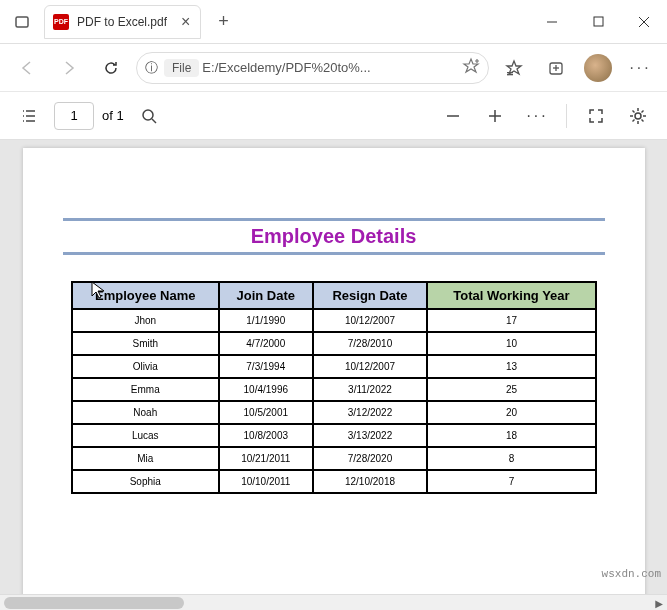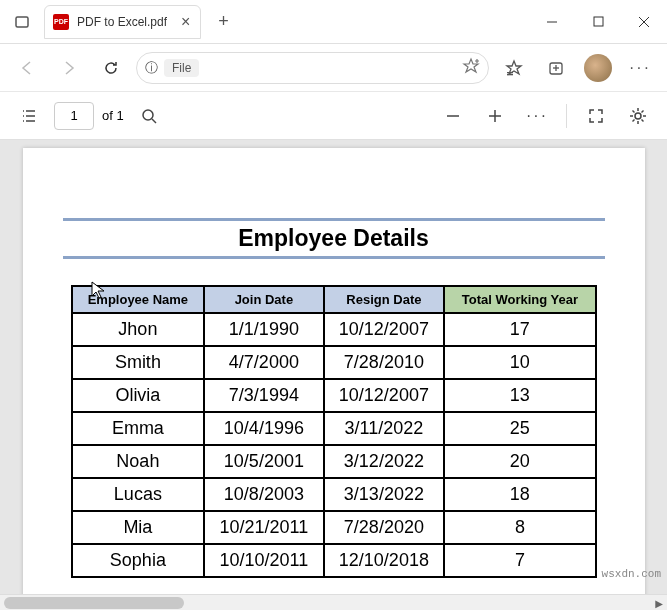--- a/index.html
+++ b/index.html
@@ -31,24 +31,24 @@
 .pdfbar .tool { width:34px; height:34px; display:flex; align-items:center; justify-content:center; color:#444; border-radius:4px; }
 .page-input { width:40px; height:28px; border:1px solid #ccc; border-radius:4px; text-align:center; font-size:13px; }
 .page-of { font-size:13px; color:#000000; }
 .spacer { flex:1; }
 .divider { width:1px; height:24px; background:#ddd; margin:0 4px; }
 
 
 .viewer { background:#e6e6e6; height: calc(610px - 44px - 48px - 48px); overflow:auto; position:relative; padding:8px; }
 .page { background:#fff; width:622px; min-height:500px; margin:0 auto; box-shadow:0 0 4px rgba(0,0,0,0.2); padding-top:70px; padding-bottom:40px; }
 .doc-title-wrap { margin:0 40px; border-top:3px solid #8ba3c7; border-bottom:3px solid #8ba3c7; padding:4px 0; text-align:center; }
-.doc-title { font-size:23px; font-weight:bold; color:#000000; }
+.doc-title { font-size:20px; font-weight:bold; color:#a21caf; }
 .tbl-wrap { margin:26px 48px 0; }
 table.data { border-collapse:collapse; width:100%; }
-table.data th, table.data td { border:2px solid #000; padding:5px 6px; font-size:18px; text-align:center; }
+table.data th, table.data td { border:2px solid #000; padding:5px 6px; font-size:10px; text-align:center; }
 table.data th { font-size:13px; font-weight:bold; }
 th.c1, th.c2, th.c3 { background:#c3d0e6; }
 th.c4 { background:#b8d4a8; }
 
 .cursor { position:absolute; left:91px; top:141px; }
 
 .watermark { position:absolute; right:6px; bottom:30px; font-size:11px; color:#888; font-family: Liberation Mono, monospace; }
 .scroll-hint { position:absolute; bottom:0; left:0; right:0; height:16px; background:#f0f0f0; border-top:1px solid #ddd; }
 .scroll-hint .thumb { position:absolute; left:4px; top:2px; width:180px; height:12px; background:#c8c8c8; border-radius:6px; }
 .scroll-hint .arrow-l, .scroll-hint .arrow-r { position:absolute; top:0; width:16px; height:16px; display:flex; align-items:center; justify-content:center; font-size:10px; color:#666; }
@@ -101,20 +101,21 @@
       </svg>
     </div>
   <div class="nav-btn active">
       <svg width="18" height="18">
         <path d="M14 9 A5 5 0 1 1 12.5 5.5 M14 3 L14 6 L11 6" fill="none" stroke="#333" stroke-width="1.5"></path>
       </svg>
     </div>
   <div class="addr">
     <span class="ico">ⓘ</span>
     <span class="file-label">File</span>
+    <span>E:/Exceldemy/PDF%20to%...</span>
     <span style="margin-left:auto">
       <svg width="18" height="18" viewBox="0 0 18 18">
           <path d="M9 2 L11 7 L16 7 L12 10 L14 15 L9 12 L4 15 L6 10 L2 7 L7 7 Z" fill="none" stroke="#777" stroke-width="1.2"></path>
           <line x1="13" y1="4" x2="17" y2="4" stroke="#777" stroke-width="1.2"></line>
           <line x1="15" y1="2" x2="15" y2="6" stroke="#777" stroke-width="1.2"></line>
         </svg>
     </span>
   </div>
   <div class="ur-icon">
       <svg width="18" height="18" viewBox="0 0 18 18">

